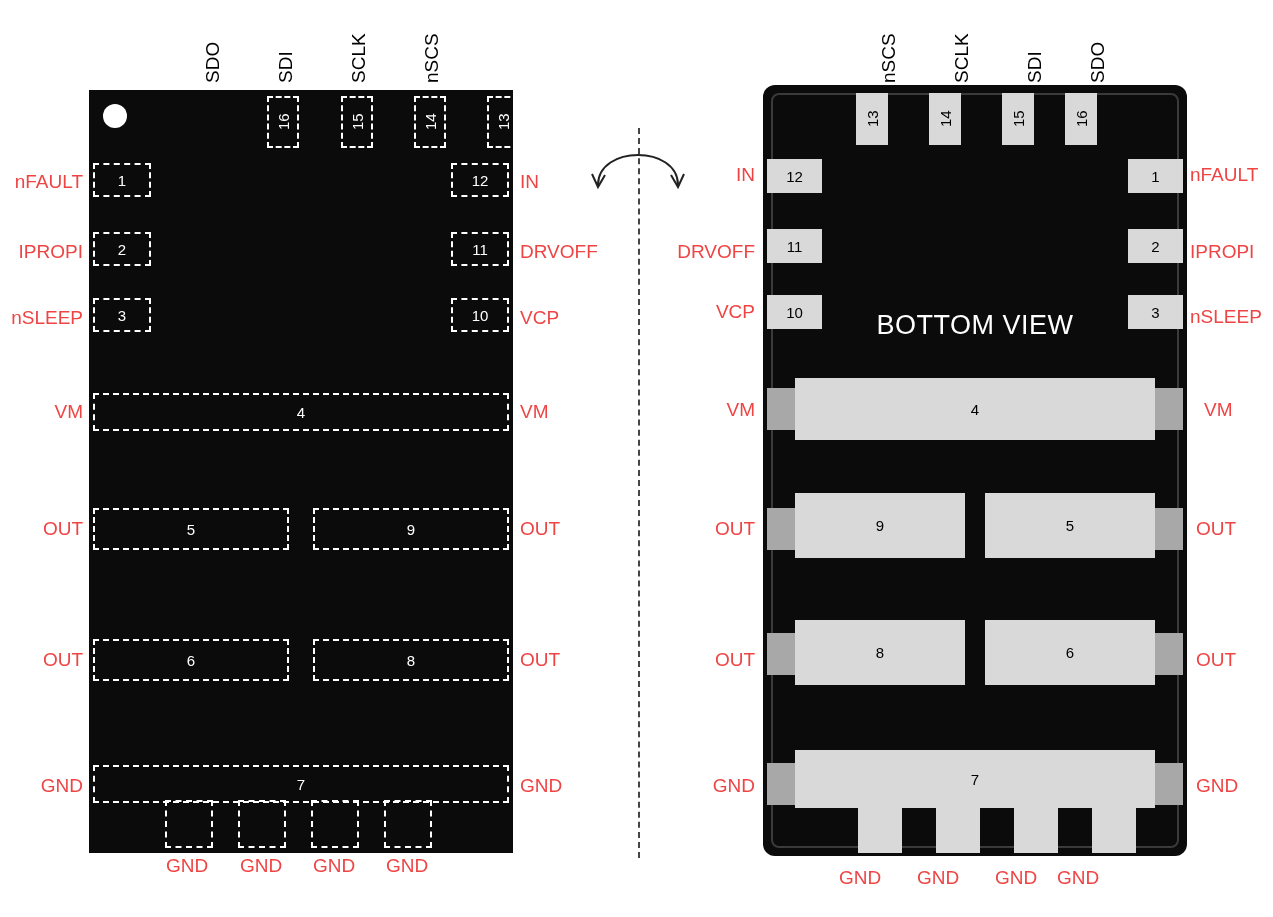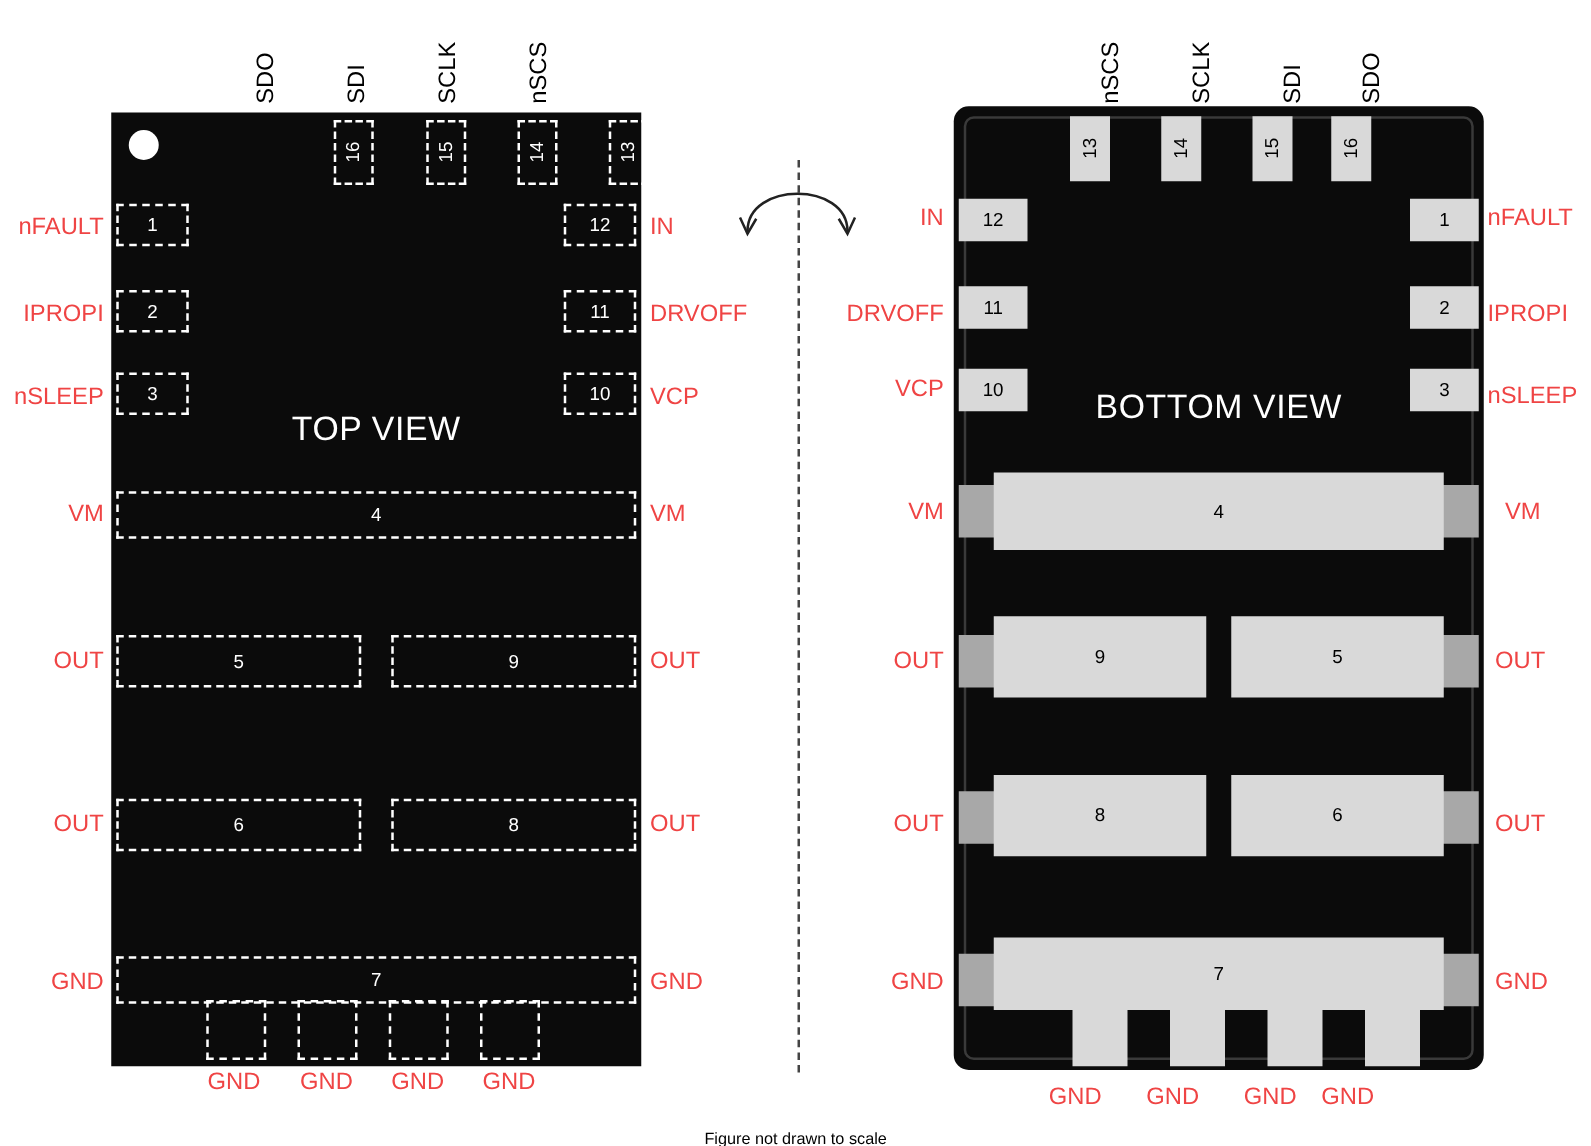--- a/index.html
+++ b/index.html
@@ -155,21 +155,20 @@
     color: #000;
   }
 </style>
 </head>
 <body>
 
 <div class="stage">
 
   <div id="top-package">
     <div id="top-dot"></div>
-    <div id="top-view-title">TOP VIEW</div>
 
     <div class="tpad vnum" style="left:178px; top:6px; width:32px; height:52px;">16</div>
     <div class="tpad vnum" style="left:252px; top:6px; width:32px; height:52px;">15</div>
     <div class="tpad vnum" style="left:325px; top:6px; width:32px; height:52px;">14</div>
     <div class="tpad vnum" style="left:398px; top:6px; width:32px; height:52px;">13</div>
 
     <div class="tpad" style="left:4px; top:73px; width:58px; height:34px;">1</div>
     <div class="tpad" style="left:4px; top:142px; width:58px; height:34px;">2</div>
     <div class="tpad" style="left:4px; top:208px; width:58px; height:34px;">3</div>
 
@@ -286,15 +285,14 @@
   <div class="lbl" style="left:1204px; top:400px;">VM</div>
   <div class="lbl" style="left:1196px; top:519px;">OUT</div>
   <div class="lbl" style="left:1196px; top:650px;">OUT</div>
   <div class="lbl" style="left:1196px; top:776px;">GND</div>
 
   <div class="lbl" style="left:839px; top:868px;">GND</div>
   <div class="lbl" style="left:917px; top:868px;">GND</div>
   <div class="lbl" style="left:995px; top:868px;">GND</div>
   <div class="lbl" style="left:1057px; top:868px;">GND</div>
 
-  <div id="footnote">Figure not drawn to scale</div>
 
 </div>
 
 </body></html>

